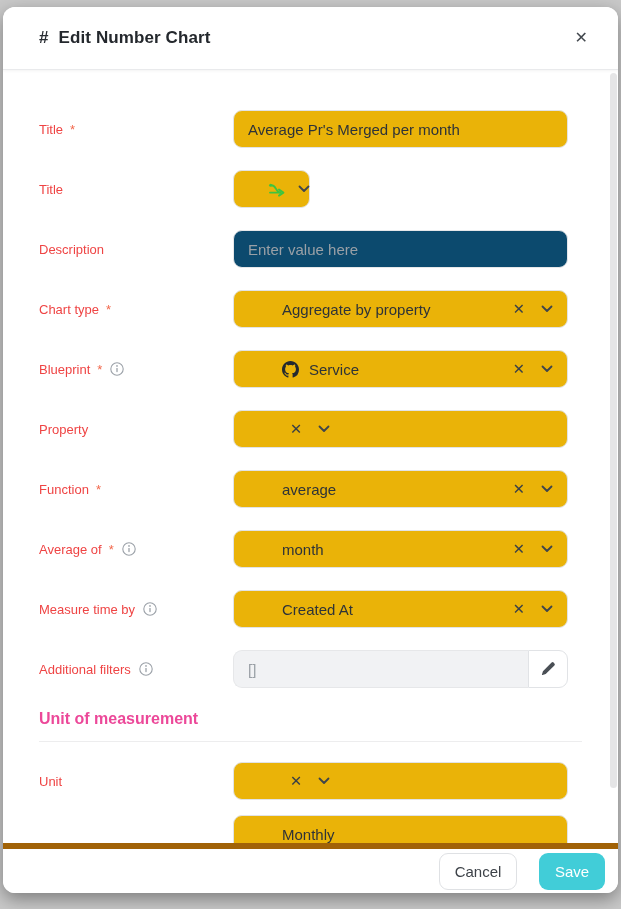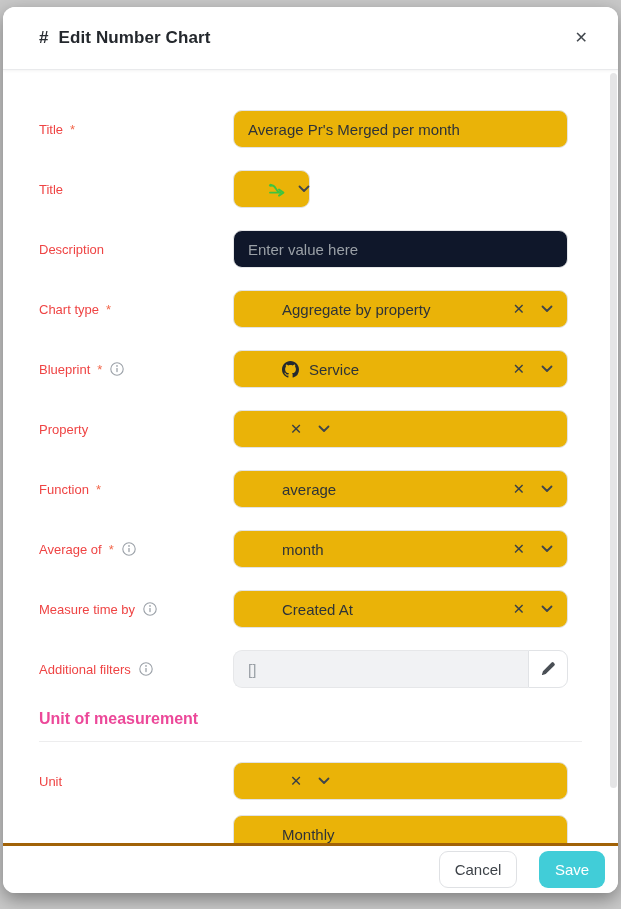--- a/index.html
+++ b/index.html
@@ -40,21 +40,21 @@
   .ctrl-col { flex:1; display:flex; position:relative; }
   
   .input, .select {
     width:100%; height:38px; border:1px solid #e1e3e6; border-radius:9px;
     background:#eab308; font-size:15px; color:#2e3338;
     display:flex; align-items:center; padding:0 14px;
     font-family:"Liberation Sans", sans-serif;
   }
   input.input { outline:none; }
   input.input::placeholder { color:#9aa0a6; }
-  .input.filled { background:#0f172a; border-color:#e6e7e9; color:#9aa0a6; }
+  .input.filled { background:#0c4a6e; border-color:#e6e7e9; color:#9aa0a6; }
   .icon-only { width:77px; flex:none; justify-content:center; gap:12px; cursor:pointer; }
   .select { cursor:pointer;padding-left:48px; }
   .sel-value { flex:1; display:flex; align-items:center; gap:10px; white-space:nowrap; overflow:hidden; }
   .sel-actions { display:flex; align-items:center; gap:16px; margin-left:8px; }
   .x-clear { font-size:14.5px; color:#3a4046; cursor:pointer; line-height:1; }
   .chev { display:inline-flex; cursor:pointer; }
   
   .filters-wrap { flex:1; display:flex; }
   .filters-input {
     flex:1; height:38px; border:1px solid #e6e7e9; border-right:none;
@@ -67,21 +67,21 @@
     display:flex; align-items:center; justify-content:center; cursor:pointer;
   }
   
   .section-title { margin:11px 36px 0; font-size:16px; font-weight:700; color:#ec4899; }
   .divider { margin:13px 36px 0; border:none; border-top:1px solid #ededee; height:0; }
   .row.unit-row { margin-top:9px; }
   .partial-row { margin-top:4px; }
   
   .modal-footer {
     position:absolute; left:0; right:0; bottom:0; height:50px;
-    background:#fff; border-top:3px solid #a16207;
+    background:#fff; border-top:6px solid #a16207;
     display:flex; align-items:center; justify-content:flex-end;
     gap:22px; padding-right:13px; z-index:6;
   }
   .btn { height:37px; border-radius:9px; font-size:15px; cursor:pointer;
     font-family:"Liberation Sans", sans-serif; }
   .btn-cancel { width:78px; background:#fff; border:1px solid #dfe1e4; color:#3d4248; }
   .btn-save { width:66px; background:#41cdd8; border:none; color:#ffffff; }
   
   .scroll-thumb {
     position:absolute; right:1px; top:66px; width:7px; height:715px;

